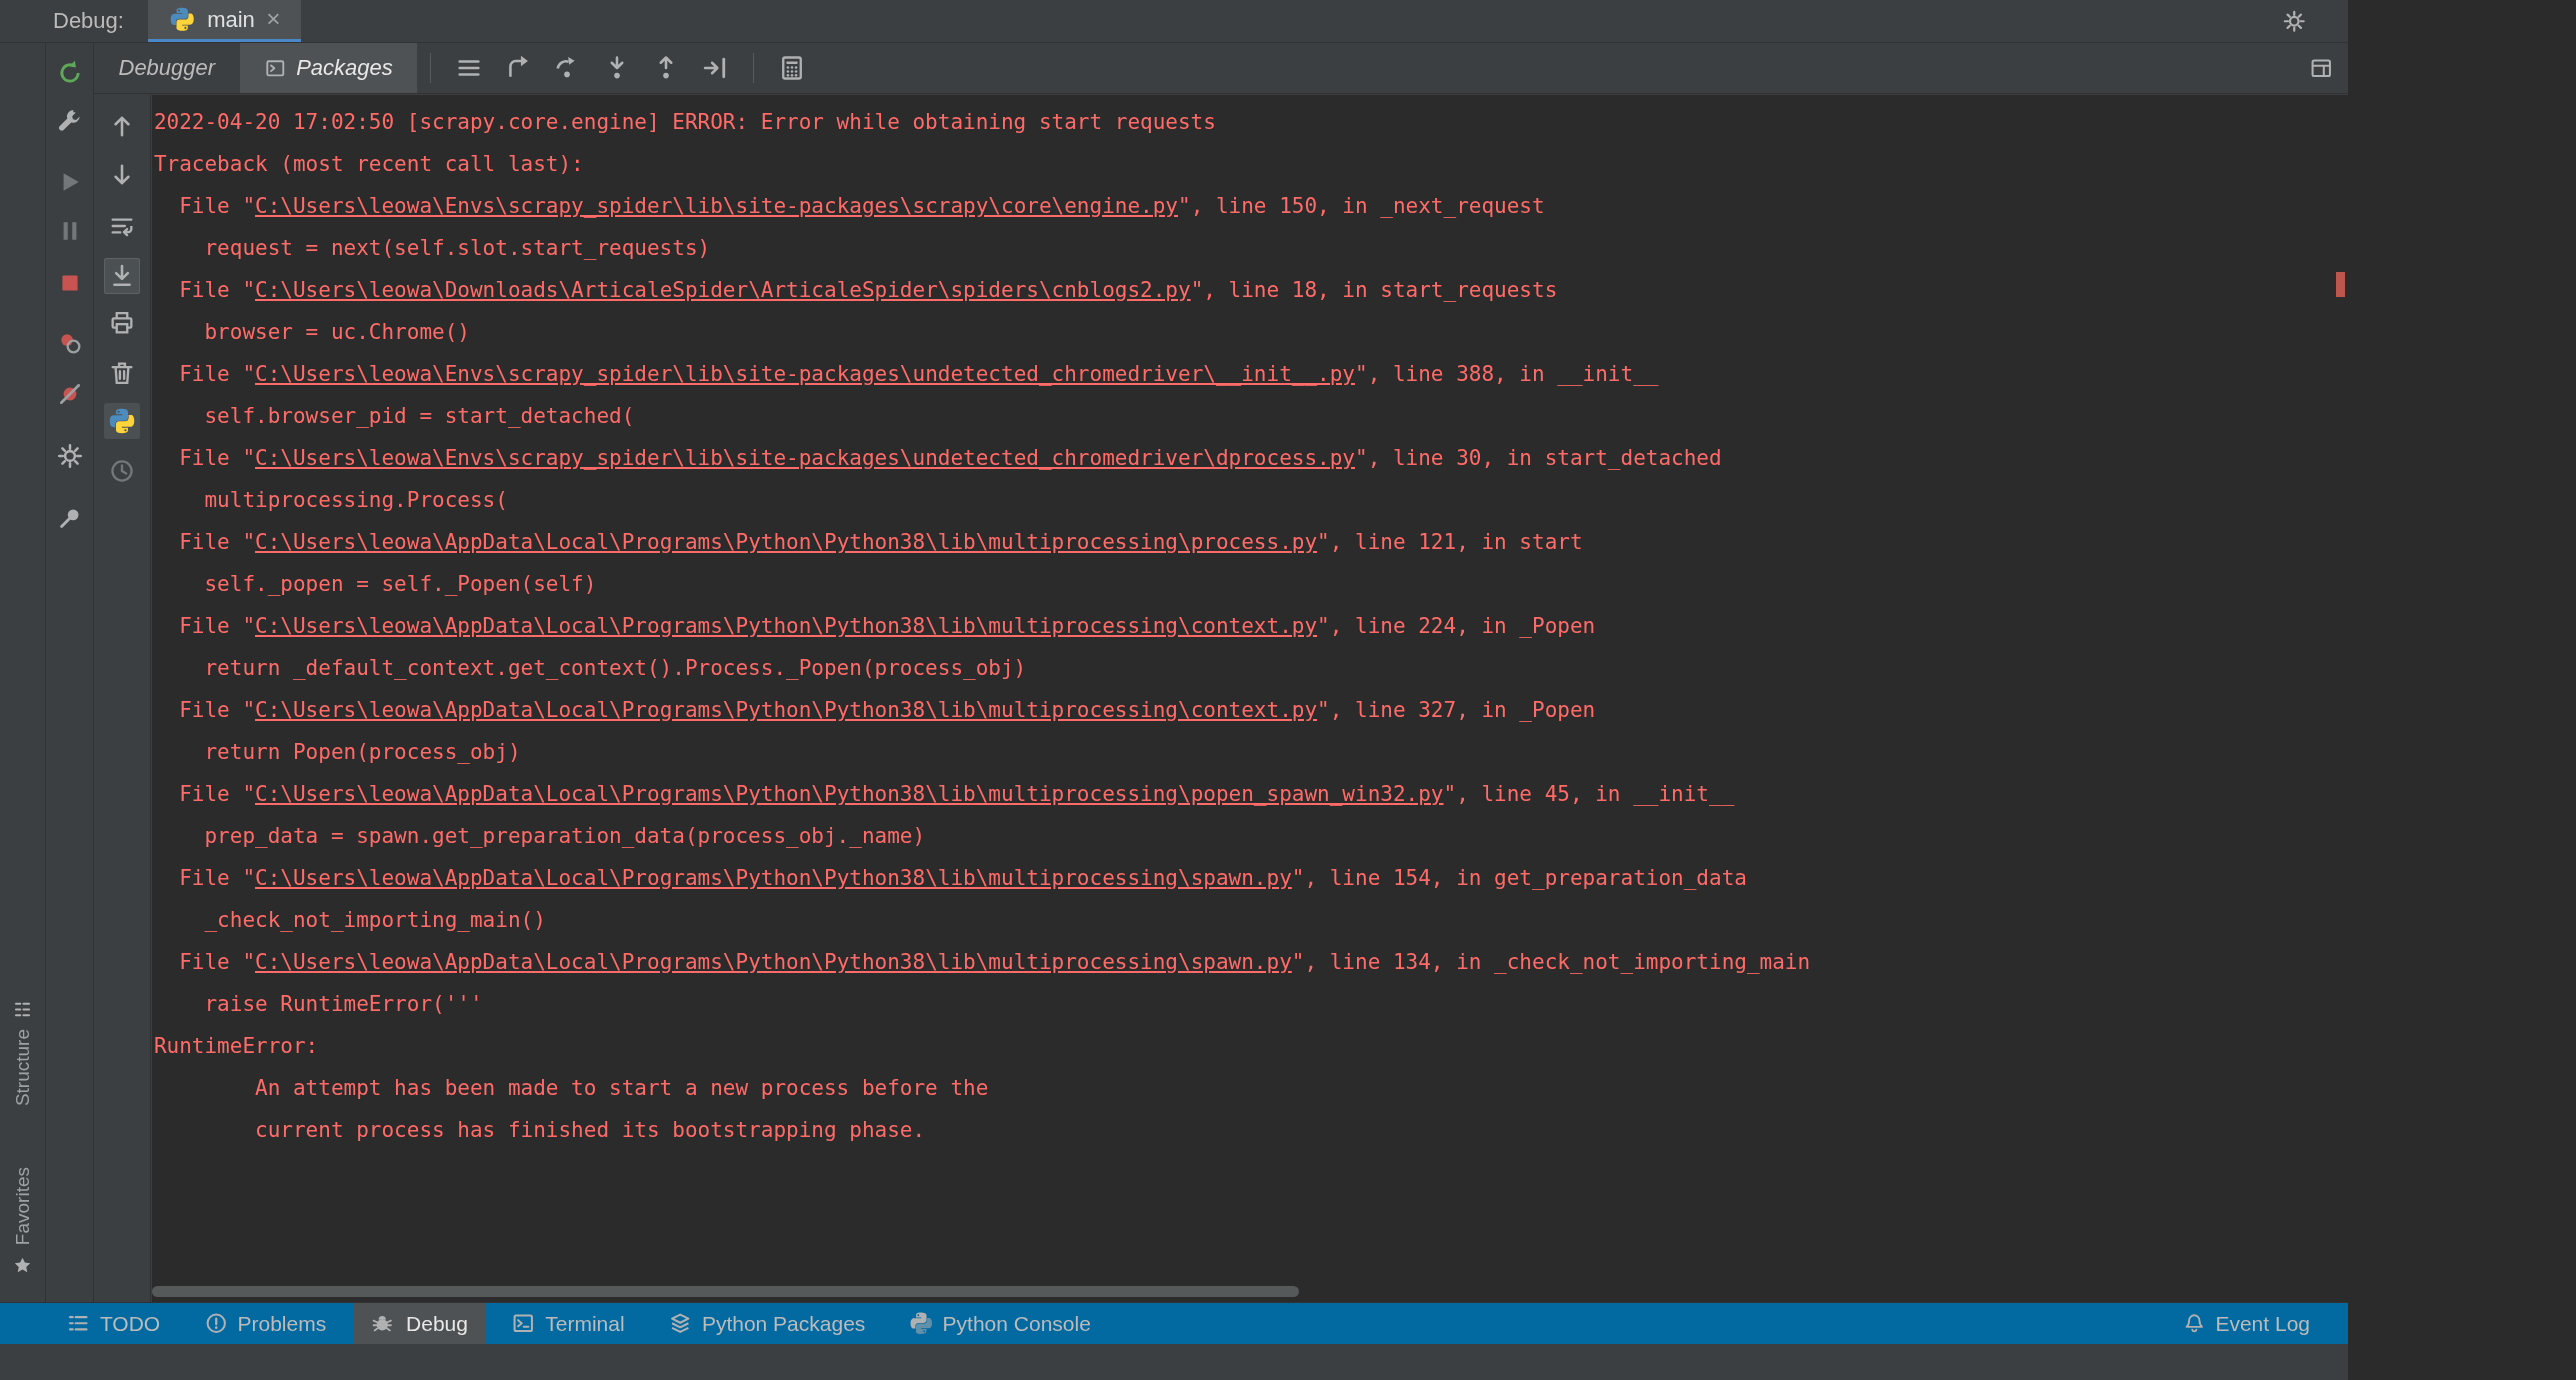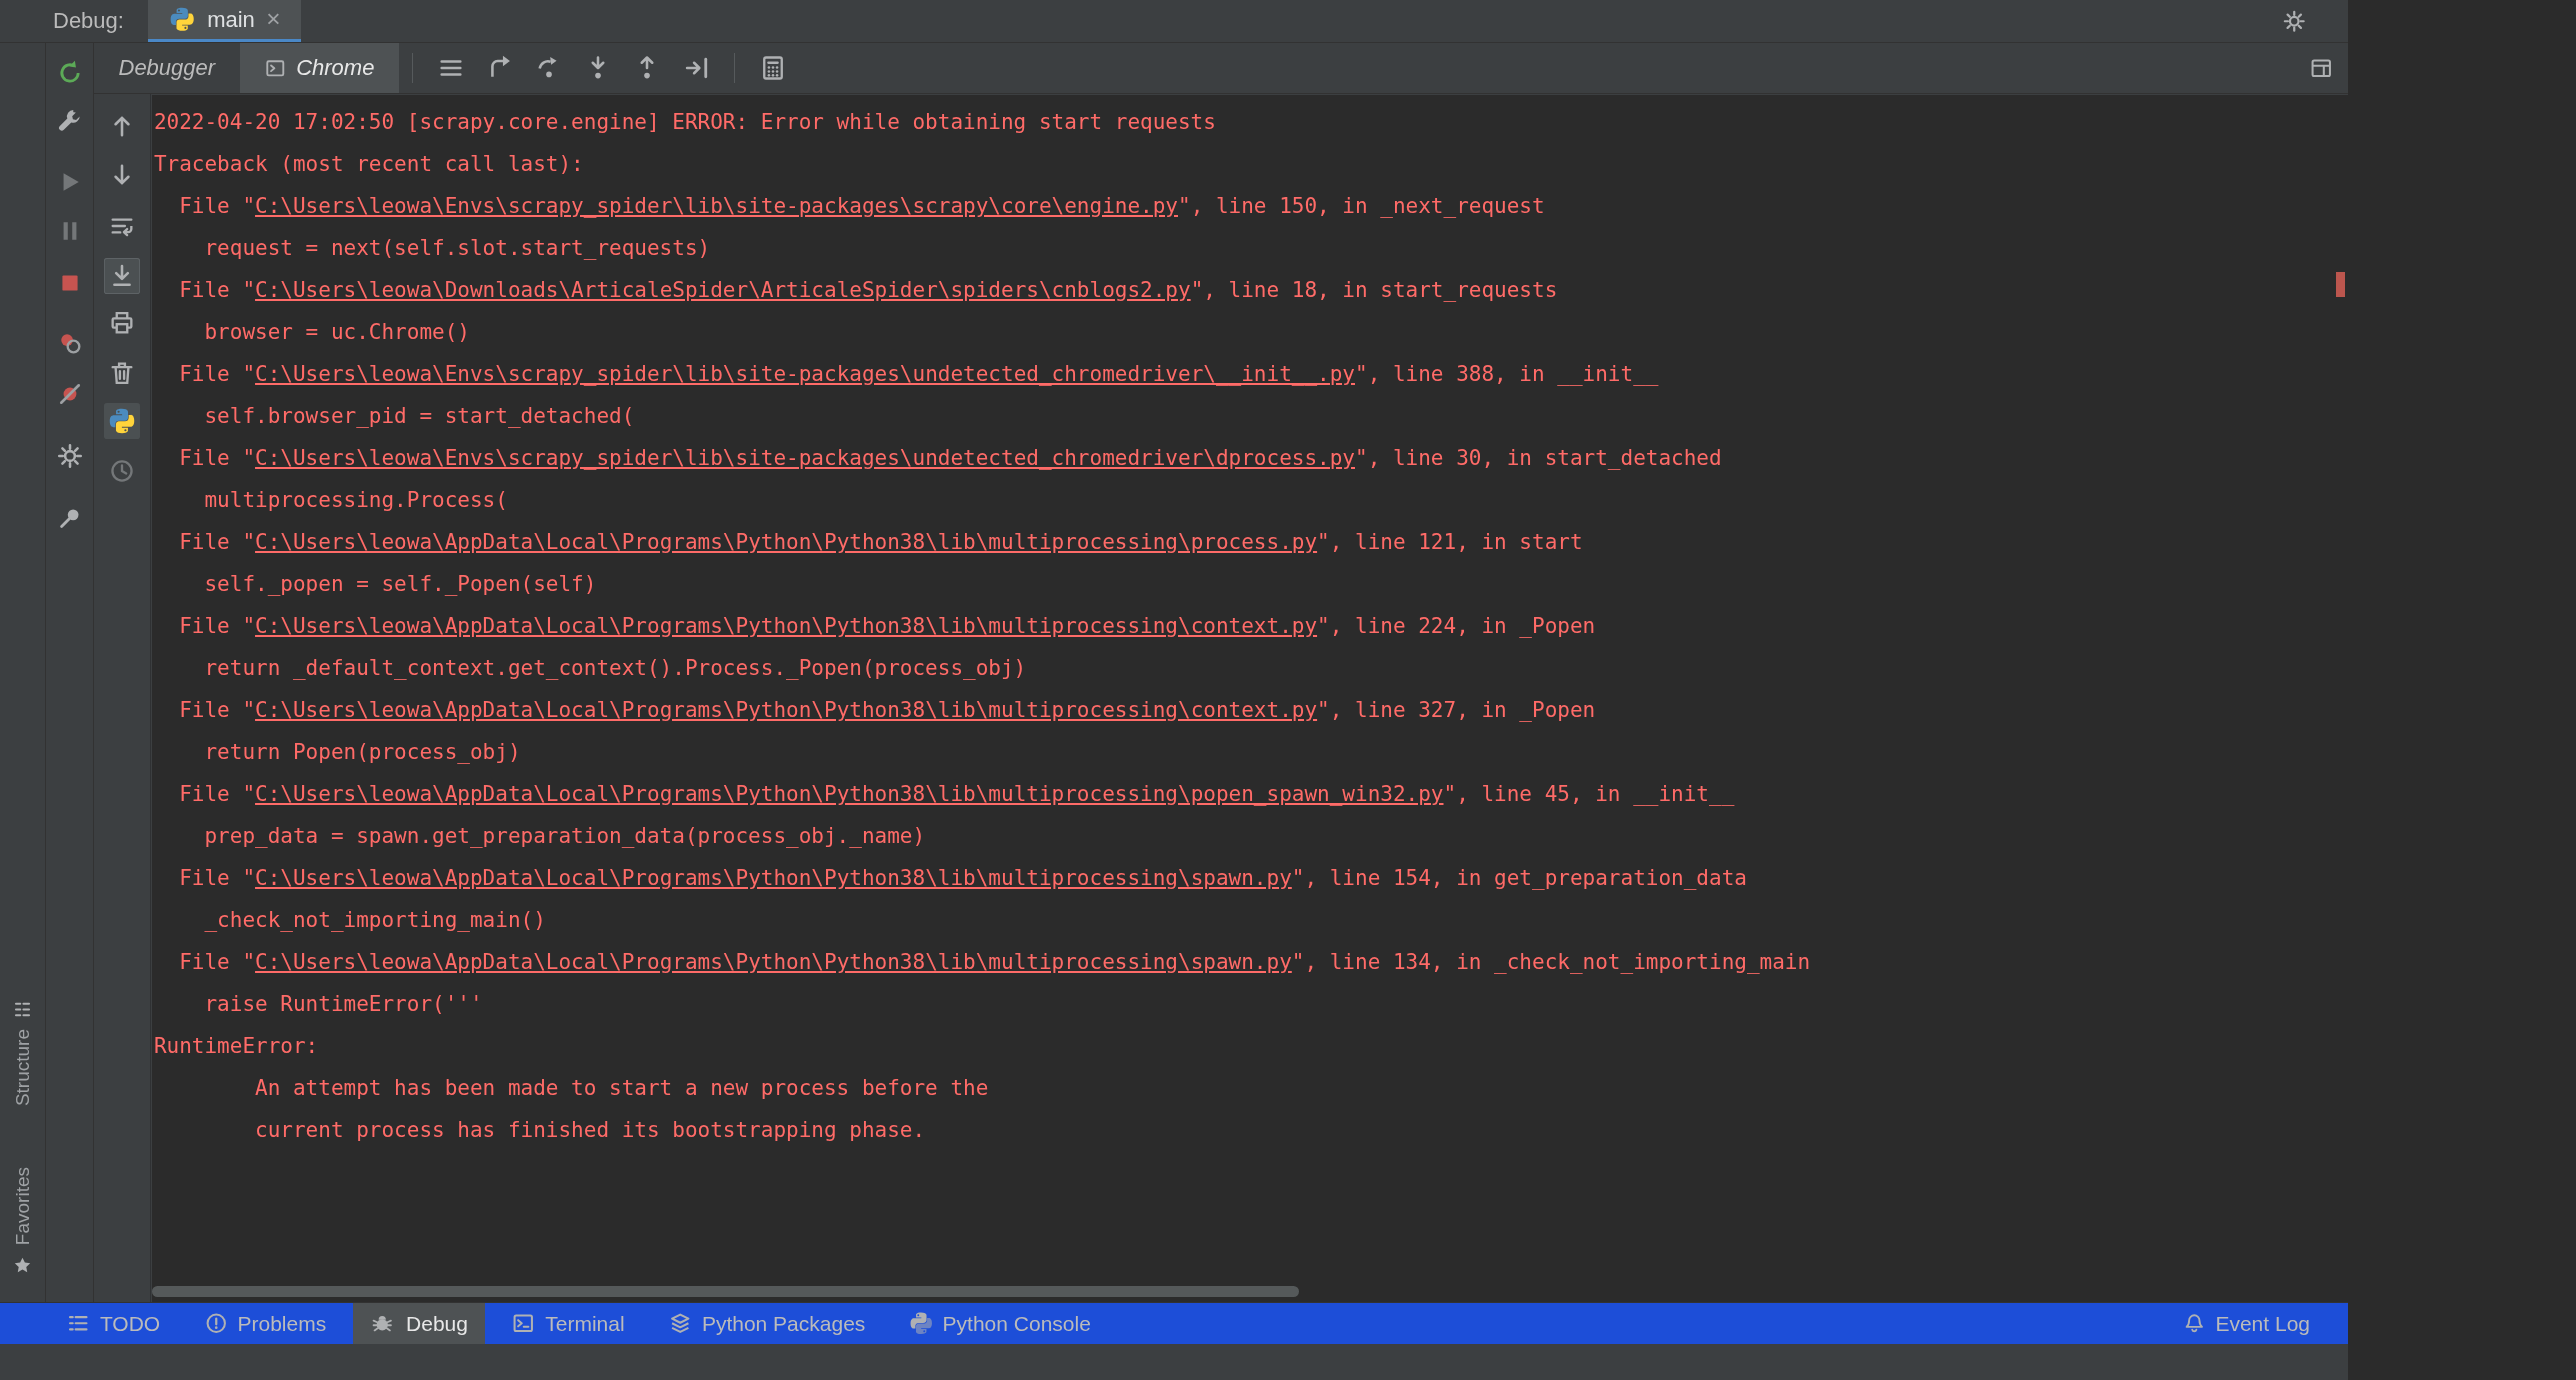--- a/index.html
+++ b/index.html
@@ -58,21 +58,21 @@
   .console { position:absolute; left:152px; top:95px; right:0; bottom:78px; background:#2b2b2b; }
   .console-output { position:absolute; left:1.9px; top:5.7px; right:22.6px;
                     font-family:"DejaVu Sans Mono", monospace; font-size:21px; line-height:42px;
                     color:#ff6b68; white-space:pre; }
   .file-link { text-decoration:underline; cursor:pointer; }
   .hscroll { position:absolute; left:0; bottom:5.7px; height:11.3px; width:1147px;
              background:#5d6163; border-radius:5.7px; opacity:.85; }
   .vscroll-mark { position:absolute; right:2.8px; top:177px; width:9.4px; height:24.5px; background:#bc564e; }
 
   
-  .bottom-bar { position:absolute; left:0; bottom:37px; width:100%; height:42px; background:#1d4ed8;
+  .bottom-bar { position:absolute; left:0; bottom:37px; width:100%; height:42px; background:#0369a1;
                 border-top:0.9px solid #323232; display:flex; align-items:stretch; padding-left:49px; }
   .bb-item { display:flex; align-items:center; gap:9.4px; padding:0 17px; margin-right:9.4px;
              color:#bbbbbb; font-size:21px; }
   .bb-item.active { background:#4e5254; color:#e8e8e8;gap:12px; }
   .bb-item .icon { width:24.5px; height:24.5px; }
   .bb-right { margin-left:auto; display:flex; align-items:center; gap:9.4px; padding-right:38px;
               color:#bbbbbb; font-size:21px; }
 
   
   .status-bar { position:absolute; left:0; bottom:0; width:100%; height:37px; background:#3c3f41;
@@ -111,21 +111,21 @@
     <div class="tw-tab">
       <span>Debugger</span>
     </div>
     <div class="tw-tab active">
       <span class="icon icon-24">
           <svg viewBox="0 0 24 24">
             <rect x="3.5" y="4.5" width="17" height="15" rx="1.5" fill="none" stroke="currentColor" stroke-width="2"></rect>
             <path d="M7.5 9l3.5 3-3.5 3" fill="none" stroke="currentColor" stroke-width="2" stroke-linecap="round" stroke-linejoin="round"></path>
           </svg>
         </span>
-      <span>Chrome</span>
+      <span>Packages</span>
     </div>
     <div class="tb-sep"></div>
     <div class="tb-icons">
         <div class="tb-btn">
           <span class="icon">
             <svg viewBox="0 0 24 24">
               <path d="M4 6.5h16M4 12h16M4 17.5h16" stroke="currentColor" stroke-width="2.2" stroke-linecap="round"></path>
             </svg>
           </span>
         </div>

